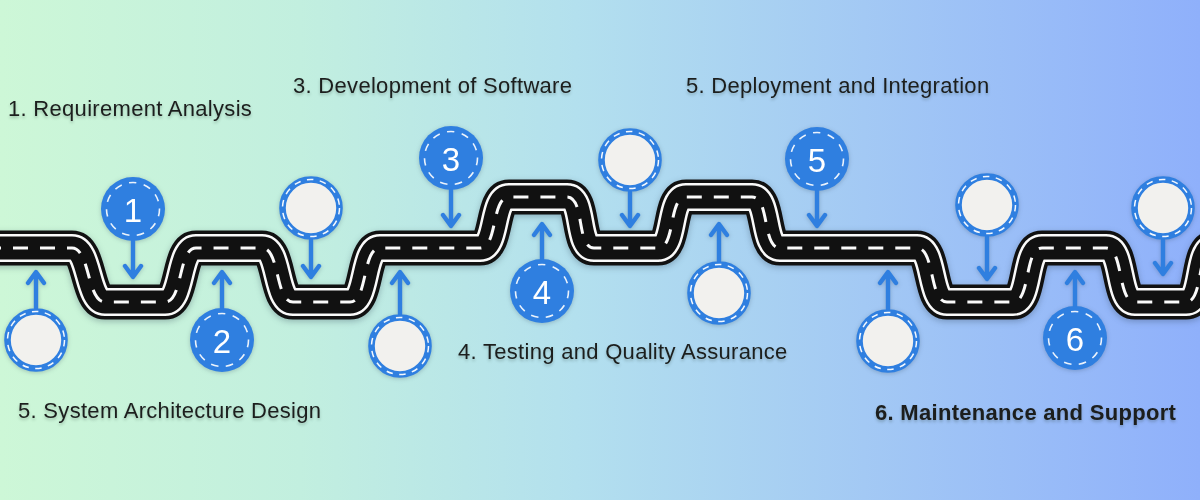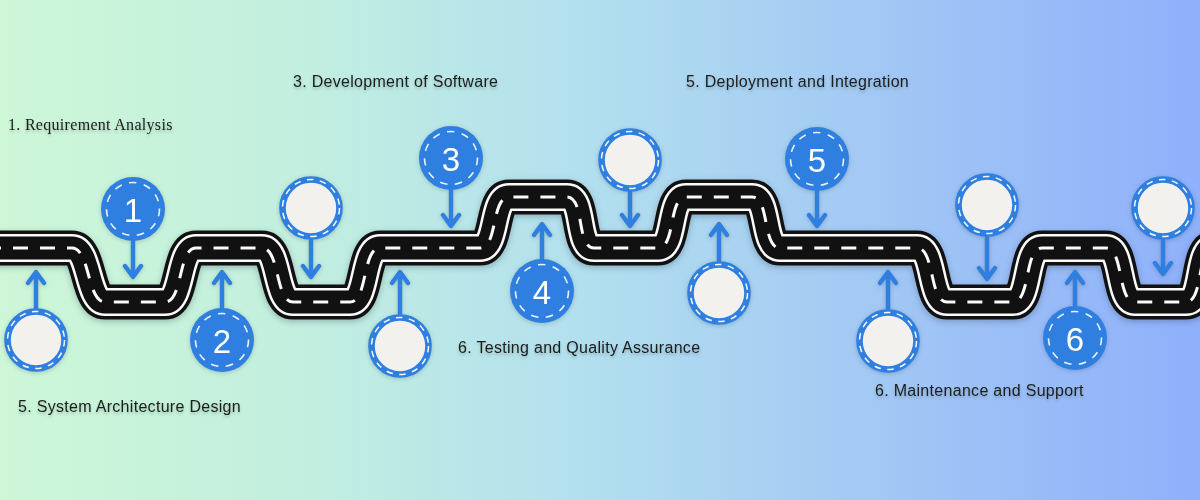--- a/index.html
+++ b/index.html
@@ -5,21 +5,21 @@
   html, body { margin: 0; padding: 0; }
   .canvas {
     position: relative;
     width: 1200px;
     height: 500px;
     overflow: hidden;
     font-family: "Liberation Sans", sans-serif;
   }
   .stage-label {
     position: absolute;
-    font-size: 16px;
+    font-size: 22px;
     letter-spacing: 0.3px;
     white-space: nowrap;
     text-shadow: 0 2px 3px rgba(40, 60, 50, 0.28);
   }
   svg.scene {
     position: absolute;
     left: 0; top: 0;
   }
   .road-group { filter: drop-shadow(0 2px 3px rgba(30, 50, 70, 0.30)); }
   .node-group { filter: drop-shadow(0 1px 2px rgba(30, 50, 70, 0.25)); }
@@ -113,20 +113,20 @@
           <text x="1075" y="339" fill="#ffffff" text-anchor="middle" dominant-baseline="central" class="node-number">6</text>
         </g>
         <g class="node-group">
           <path d="M 1163 240 L 1163 270 M 1155 263 L 1163 274 L 1171 263" fill="none" stroke="#2f7fe0" stroke-width="4.4" stroke-linecap="round" stroke-linejoin="round"></path>
           <circle cx="1163" cy="208" r="28.5" fill="#f2f1ee" stroke="#2f7fe0" stroke-width="6.6"></circle>
           <circle cx="1163" cy="208" r="28.5" fill="none" stroke="#ffffff" stroke-width="1.5" stroke-dasharray="6.5 6.5" opacity="0.95"></circle>
         </g>
       </g>
   </svg>
   <div id="labels-layer">
-      <div class="stage-label" style="left: 8px; top: 116px; color: rgb(28, 30, 29); font-family: Liberation Serif, serif;">1. Requirement Analysis</div>
+      <div class="stage-label" style="left: 8px; top: 96px; color: rgb(28, 30, 29);">1. Requirement Analysis</div>
       <div class="stage-label" style="left: 18px; top: 398px; color: rgb(28, 30, 29);">5. System Architecture Design</div>
       <div class="stage-label" style="left: 293px; top: 73px; color: rgb(28, 30, 29);">3. Development of Software</div>
-      <div class="stage-label" style="left: 458px; top: 339px; color: rgb(28, 30, 29);">6. Testing and Quality Assurance</div>
+      <div class="stage-label" style="left: 458px; top: 339px; color: rgb(28, 30, 29);">4. Testing and Quality Assurance</div>
       <div class="stage-label" style="left: 686px; top: 73px; color: rgb(28, 30, 29); text-align: center;">5. Deployment and Integration</div>
-      <div class="stage-label" style="left: 875px; top: 382px; color: rgb(28, 30, 29);">6. Maintenance and Support</div>
+      <div class="stage-label" style="left: 875px; top: 400px; color: rgb(28, 30, 29); font-weight: bold;">6. Maintenance and Support</div>
     </div>
 </div>
 
 </body></html>

